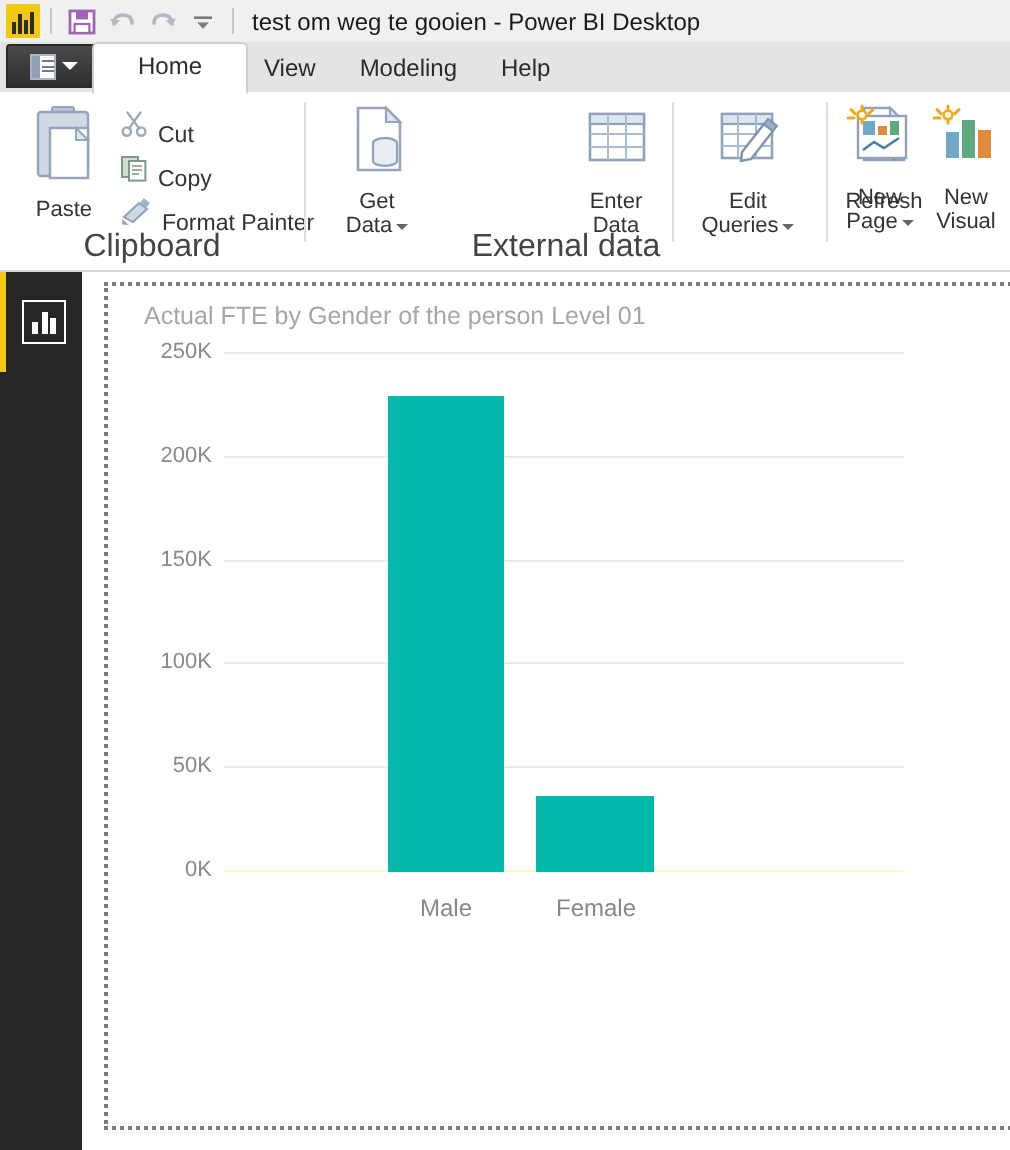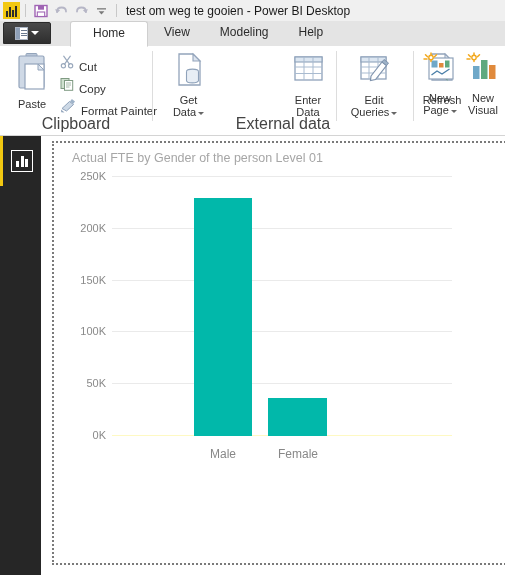--- a/index.html
+++ b/index.html
@@ -109,29 +109,29 @@
     background: #8fa0b8;
   }
   .fm-caret {
     width: 0; height: 0;
     border-left: 4px solid transparent;
     border-right: 4px solid transparent;
     border-top: 4px solid #ffffff;
   }
   .tabs {
     position: absolute;
-    left: 70px; top: 0;
+    left: 46px; top: 0;
     height: 25px;
     display: flex;
-    align-items: flex-start;
+    align-items: flex-end;
   }
   .tab {
     font-size: 12px;
     color: #2b2b2b;
-    padding: 4px 14px 5px 16px;
+    padding: 4px 14px 5px 8px;
     white-space: nowrap;
     position: relative;
     top: 0;
   }
   .tab.active {
     background: #ffffff;
     border: 1px solid #cfcfcf;
     border-bottom: 1px solid #ffffff;
     border-radius: 3px 3px 0 0;
     padding: 4px 22px 6px 22px;

